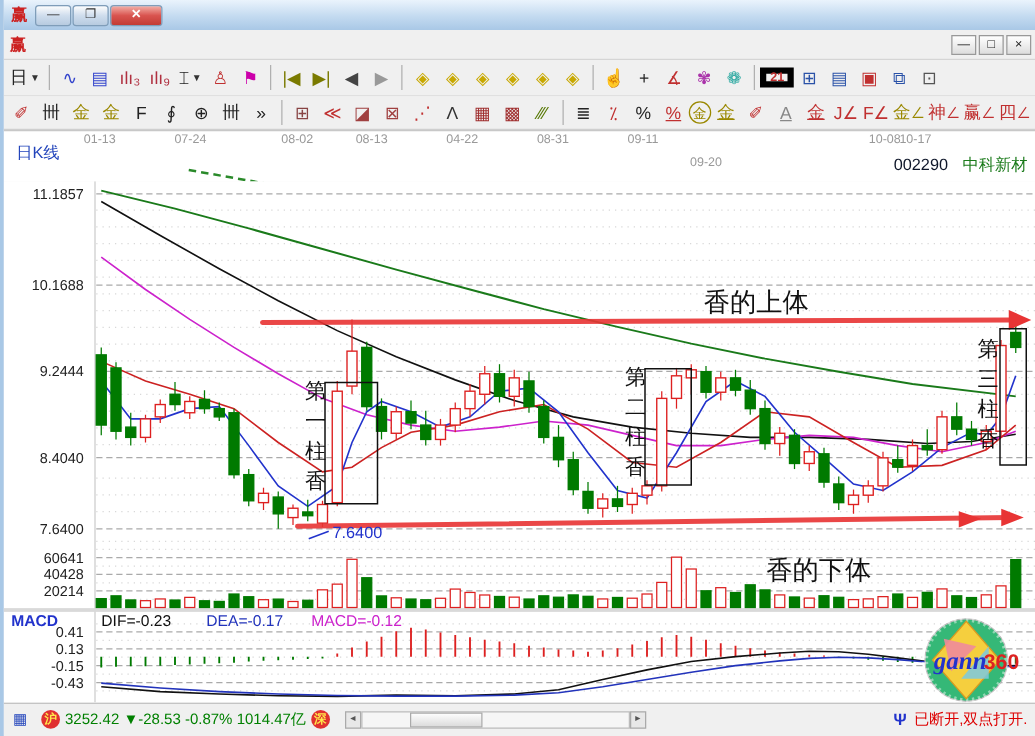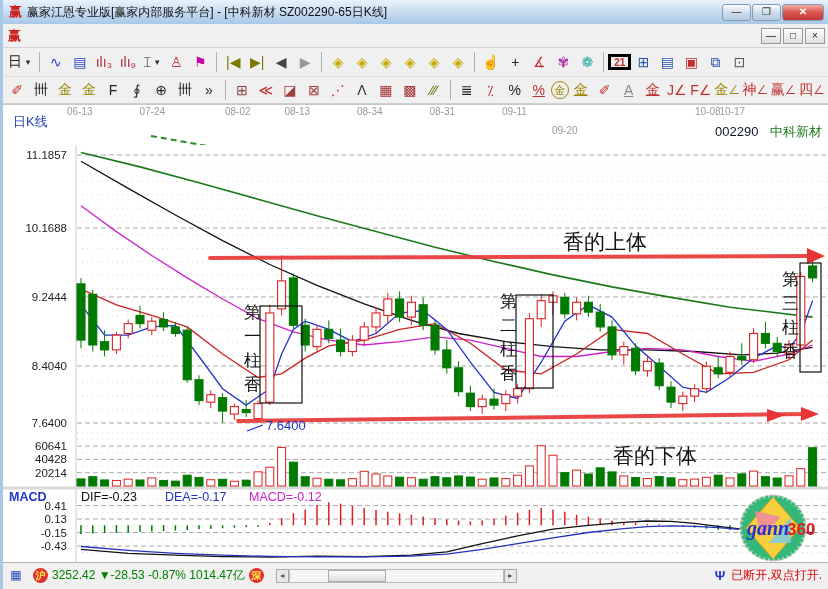--- a/index.html
+++ b/index.html
@@ -23,21 +23,21 @@
   .mdibtn{width:20px;height:16px;border:1px solid #999;background:linear-gradient(#fff,#ddd);
     font-size:10px;line-height:13px;text-align:center;margin-left:2px;color:#222;}
   
   .toolbar{display:flex;align-items:center;background:#f0f0f0;padding:0 2px;}
   #toolbar1{height:29px;border-bottom:1px solid #e0e0e0;}
   #toolbar2{height:27px;border-bottom:1px solid #cfcfcf;}
   .tbtn{min-width:24px;height:22px;display:flex;align-items:center;justify-content:center;
     font-size:14px;padding:0 2px;border:1px solid transparent;white-space:nowrap;}
   .tsep{width:1px;height:20px;background:#b0b0b0;margin:0 4px;}
   .tarrow{font-size:8px;color:#333;margin-left:2px;}
-  .boxed{border:3px solid #000000;font-size:10px;font-weight:bold;padding:1px 3px;min-width:0;height:16px;}
+  .boxed{border:5px solid #000000;font-size:10px;font-weight:bold;padding:1px 3px;min-width:0;height:16px;}
   .circled{border:1px solid #9a8800;border-radius:50%;height:18px;min-width:18px;font-size:11px;}
   .uline{text-decoration:underline;}
   
   #chart-header{position:relative;height:41px;background:#fff;border-top:1px solid #c8c8c8;}
   #kline-label{position:absolute;left:10px;top:8px;color:#2244bb;font-size:13px;}
   #dates-row{position:absolute;left:0;top:1px;width:100%;height:13px;font-size:10px;color:#999;}
   #dates-row span{position:absolute;top:0;}
   #ma-row{position:absolute;left:76px;top:18px;font-size:12px;white-space:nowrap;}
   #ma-row .ma-title{color:#111;margin-right:14px;}
   #ma-row span{margin-right:14px;}
@@ -65,21 +65,20 @@
   #antenna-icon{color:#2233cc;font-weight:bold;font-size:13px;margin-right:6px;}
   #conn-text{color:#dd0000;white-space:nowrap;margin-right:2px;}
 </style>
 </head>
 <body>
 
 <div id="win">
 
   <div id="titlebar">
     <span class="app-logo">赢</span>
-    <span id="title-text">赢家江恩专业版[赢家内部服务平台] - [中科新材  SZ002290-65日K线]</span>
     <span class="winbtn">—</span>
     <span class="winbtn">❐</span>
     <span class="winbtn close">✕</span>
   </div>
 
   <div id="menubar">
     <span class="app-logo">赢</span>
     <span id="mdi-btns">
       <span class="mdibtn">—</span>
       <span class="mdibtn">□</span>
@@ -157,25 +156,25 @@
       <span class="tbtn" style="color: rgb(192, 48, 48);">F∠</span>
       <span class="tbtn" style="color: rgb(154, 136, 0);">金∠</span>
       <span class="tbtn" style="color: rgb(192, 48, 48);">神∠</span>
       <span class="tbtn" style="color: rgb(192, 48, 48);">赢∠</span>
       <span class="tbtn" style="color: rgb(192, 48, 48);">四∠</span>
     </div>
 
   <div id="chart-header">
     <span id="kline-label">日K线</span>
     <div id="dates-row">
-        <span style="left: 64px;">06-13</span>
+        <span style="left: 64px;">01-13</span>
         <span style="left: 136.5px;">07-24</span>
         <span style="left: 209px; padding-left: 13px;">08-02</span>
         <span style="left: 281.5px;">08-13</span>
-        <span style="left: 354px;">08-34</span>
+        <span style="left: 354px;">04-22</span>
         <span style="left: 426.5px;">08-31</span>
         <span style="left: 499px;">09-11</span>
         <span style="left: 549px; margin-top: 19px;">09-20</span>
         <span style="left: 672px; margin-left: 20px;">10-08</span>
         <span style="left: 716.5px;">10-17</span>
       </div>
     <span id="stock-id">
       <span id="stock-code">002290</span>
       <span id="stock-name">中科新材</span>
     </span>

